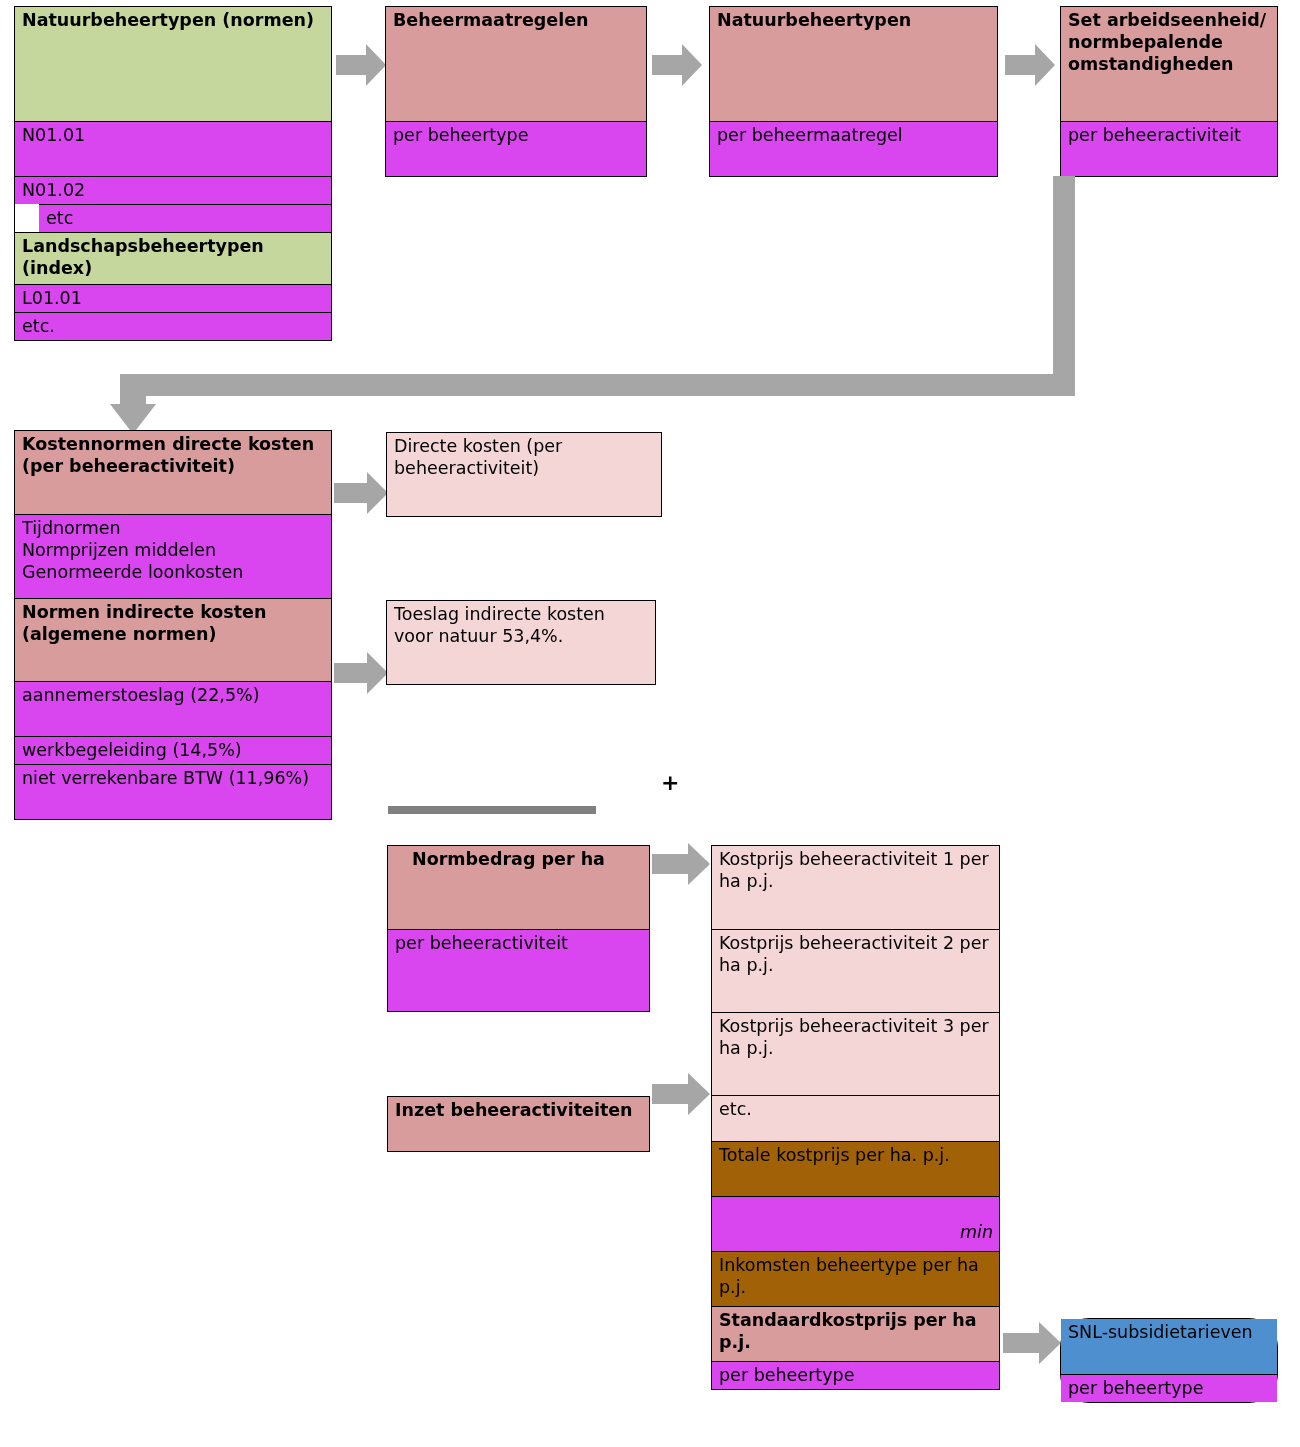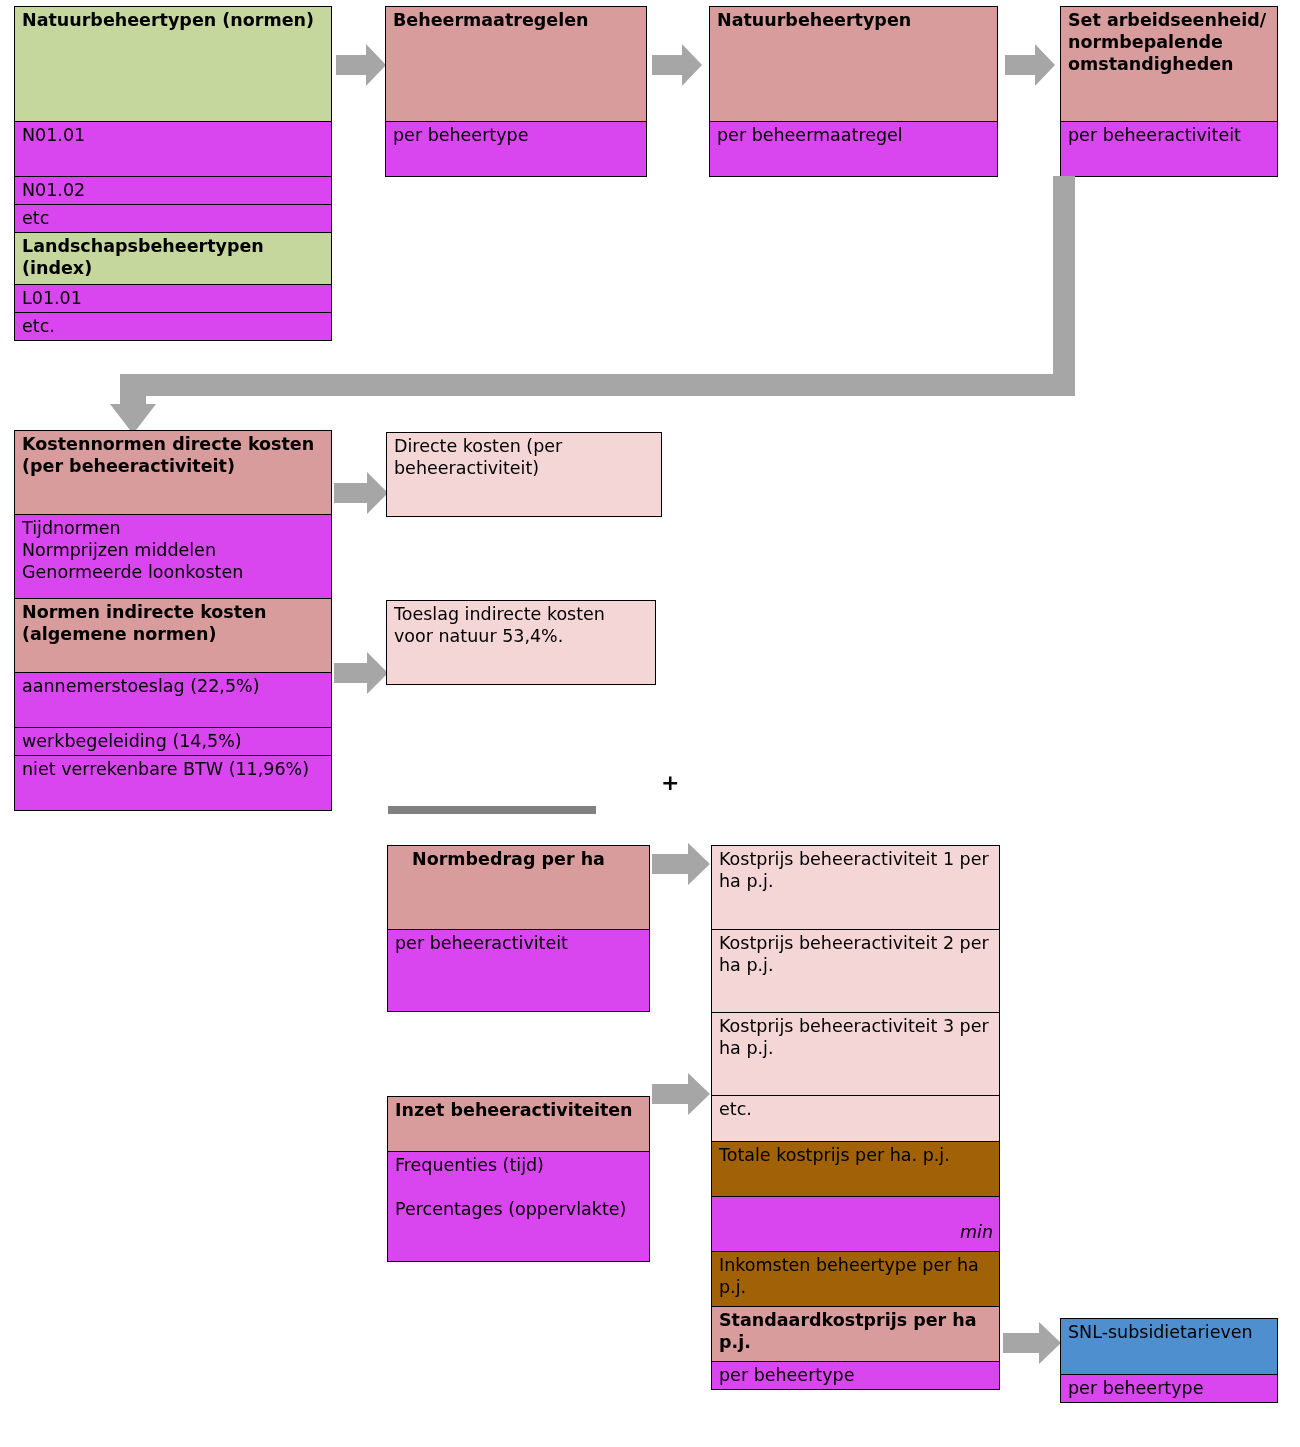--- a/index.html
+++ b/index.html
@@ -57,21 +57,21 @@
 </style>
 </head>
 <body>
 
 <div class="stage">
 
   <div class="box" style="left:14px; top:6px; width:318px;">
     <div class="row hdr green" style="height:114px;">Natuurbeheertypen (normen)</div>
     <div class="row white" style="height:55px;">N01.01</div>
     <div class="row white" style="height:28px;">N01.02</div>
-    <div class="row white" style="height:28px;">etc</div>
+    <div class="row white" style="height:28px;margin-left:24px;">etc</div>
     <div class="row hdr green" style="height:52px;">Landschapsbeheertypen (index)</div>
     <div class="row white" style="height:28px;">L01.01</div>
     <div class="row white" style="height:28px;">etc.</div>
   </div>
 
   <div class="arw" style="left:336px; top:44px; width:50px; height:42px;">
     <svg width="50" height="42" viewBox="0 0 50 42">
       <polygon points="0,11 30,11 30,0 50,21 30,42 30,31 0,31" fill="#a6a6a6"></polygon>
     </svg>
   </div>
@@ -115,21 +115,21 @@
     </svg>
   </div>
 
   <div class="box" style="left:14px; top:430px; width:318px;">
     <div class="row hdr salmon" style="height:83px;">Kostennormen directe kosten (per beheeractiviteit)</div>
     <div class="row white" style="height:84px; border-top:1px solid #000;">
       <div>Tijdnormen</div>
       <div>Normprijzen middelen</div>
       <div>Genormeerde loonkosten</div>
     </div>
-    <div class="row hdr salmon" style="height:74px;">Normen indirecte kosten (algemene normen)</div>
+    <div class="row hdr salmon" style="height:83px;">Normen indirecte kosten (algemene normen)</div>
     <div class="row white" style="height:55px;">aannemerstoeslag (22,5%)</div>
     <div class="row white" style="height:28px;">werkbegeleiding (14,5%)</div>
     <div class="row white" style="height:55px;">niet verrekenbare BTW (11,96%)</div>
   </div>
 
   <div class="arw" style="left:334px; top:472px; width:54px; height:42px;">
     <svg width="54" height="42" viewBox="0 0 54 42">
       <polygon points="0,11 33,11 33,0 54,21 33,42 33,31 0,31" fill="#a6a6a6"></polygon>
     </svg>
   </div>
@@ -158,25 +158,20 @@
   </div>
 
   <div class="arw" style="left:652px; top:843px; width:58px; height:42px;">
     <svg width="58" height="42" viewBox="0 0 58 42">
       <polygon points="0,11 36,11 36,0 58,21 36,42 36,31 0,31" fill="#a6a6a6"></polygon>
     </svg>
   </div>
 
   <div class="box" style="left:387px; top:1096px; width:263px;">
     <div class="row hdr salmon" style="height:54px;">Inzet beheeractiviteiten</div>
-    <div class="row white" style="height:110px;">
-      <div>Frequenties (tijd)</div>
-      <div style="height:22px;">&nbsp;</div>
-      <div>Percentages (oppervlakte)</div>
-    </div>
   </div>
 
   <div class="arw" style="left:652px; top:1073px; width:58px; height:42px;">
     <svg width="58" height="42" viewBox="0 0 58 42">
       <polygon points="0,11 36,11 36,0 58,21 36,42 36,31 0,31" fill="#a6a6a6"></polygon>
     </svg>
   </div>
 
   <div class="box" style="left:711px; top:845px; width:289px;">
     <div class="row pinklt" style="height:83px; border-top:none;">Kostprijs beheeractiviteit 1 per ha p.j.</div>
@@ -189,18 +184,18 @@
     <div class="row hdr salmon" style="height:55px;">Standaardkostprijs per ha p.j.</div>
     <div class="row white" style="height:28px;">per beheertype</div>
   </div>
 
   <div class="arw" style="left:1003px; top:1322px; width:58px; height:42px;">
     <svg width="58" height="42" viewBox="0 0 58 42">
       <polygon points="0,11 36,11 36,0 58,21 36,42 36,31 0,31" fill="#a6a6a6"></polygon>
     </svg>
   </div>
 
-  <div class="box" style="left:1060px; top:1318px; width:218px;">
+  <div class="box" style="left:1060px; top:1318px; width:218px;border-radius:29px;">
     <div class="row blue" style="height:55px;">SNL-subsidietarieven</div>
     <div class="row white" style="height:28px;">per beheertype</div>
   </div>
 
 </div>
 
 </body></html>

